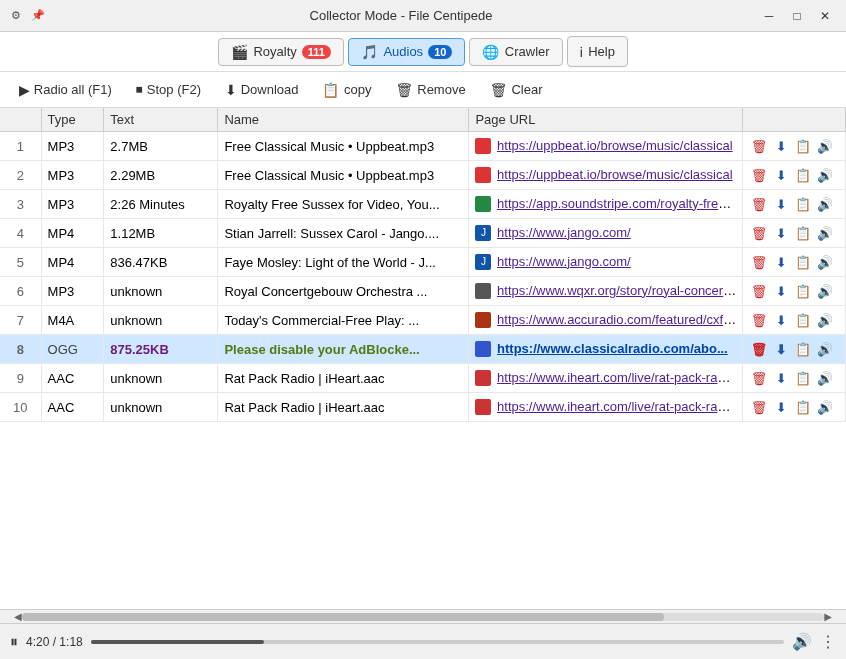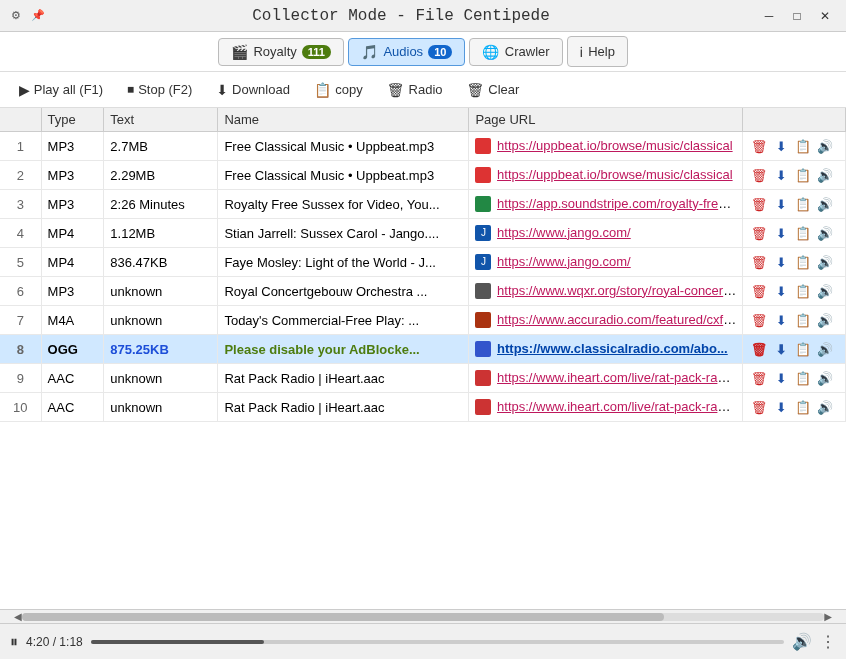--- a/index.html
+++ b/index.html
@@ -34,23 +34,22 @@
       height: 16px;
       display: flex;
       align-items: center;
       justify-content: center;
       font-size: 11px;
       color: #555;
     }
     .title-bar-title {
       flex: 1;
       text-align: center;
-      font-size: 16px;
-      color: #333;
-      font-family: Liberation Mono, monospace;
+      font-size: 13px;
+      color: #333;
     }
     .title-bar-controls {
       display: flex;
       gap: 2px;
     }
     .title-bar-btn {
       width: 26px;
       height: 20px;
       display: flex;
       align-items: center;
@@ -84,21 +83,21 @@
       cursor: pointer;
       font-size: 13px;
       color: #333;
     }
     .nav-btn.active {
       background: #d0e8ff;
       border-color: #5599dd;
       color: #1155aa;
     }
     .nav-badge {
-      background: #4d7c0f;
+      background: #ef4444;
       color: white;
       border-radius: 10px;
       padding: 1px 6px;
       font-size: 11px;
       font-weight: bold;
     }
     .nav-btn.active .nav-badge {
       background: #1166cc;
     }
     .nav-icon { font-size: 14px; }
@@ -171,21 +170,21 @@
       color: #666;
       max-width: none;
       width: 36px;
     }
     .col-type { width: 55px; }
     .col-text { width: 100px; }
     .col-name { width: 220px; }
     .col-url { width: 240px; }
     .col-actions { width: 90px; min-width: 90px; }
 
-    .url-link { color: #be185d; text-decoration: underline; cursor: pointer; }
+    .url-link { color: #4c1d95; text-decoration: underline; cursor: pointer; }
 
     .row-highlighted td { color: #0044aa; font-weight: bold; }
     .row-highlighted .url-link { color: #0044aa; }
 
     .action-icons { display: flex; gap: 2px; align-items: center; }
     .action-icon {
       width: 20px;
       height: 20px;
       display: flex;
       align-items: center;
@@ -311,37 +310,37 @@
   </button>
   <button class="nav-btn">
     <span class="nav-icon">ℹ</span>
     <span>Help</span>
   </button>
 </div>
 
 <div class="toolbar">
   <button class="tool-btn">
     <span class="tool-icon">▶</span>
-    <span>Play all (F1)</span>
+    <span>Radio all (F1)</span>
   </button>
   <button class="tool-btn">
     <span class="tool-icon">⏹</span>
     <span>Stop (F2)</span>
   </button>
   <button class="tool-btn">
     <span class="tool-icon">⬇</span>
     <span>Download</span>
   </button>
   <button class="tool-btn">
     <span class="tool-icon">📋</span>
     <span>copy</span>
   </button>
   <button class="tool-btn">
     <span class="tool-icon">🗑</span>
-    <span>Radio</span>
+    <span>Remove</span>
   </button>
   <button class="tool-btn">
     <span class="tool-icon">🗑</span>
     <span>Clear</span>
   </button>
 </div>
 
 <div class="table-container">
   <table>
     <thead>
@@ -476,22 +475,22 @@
       <div class="action-icons">
         <span class="action-icon red">🗑</span>
         <span class="action-icon blue">⬇</span>
         <span class="action-icon">📋</span>
         <span class="action-icon">🔊</span>
       </div>
     </td>
   </tr>
         <tr class="row-highlighted selected">
     <td>8</td>
-    <td class="col-type" style="color:#000000;font-weight:bold;">OGG</td>
-    <td class="col-text" style="color:#1d4ed8;font-weight:bold;" title="875.25KB">875.25KB</td>
+    <td class="col-type" style="color:#404040;font-weight:normal;">OGG</td>
+    <td class="col-text" style="color:#701a75;font-weight:bold;" title="875.25KB">875.25KB</td>
     <td class="col-name" style="color:#4d7c0f;font-weight:bold;" title="Please disable your AdBlocke...">Please disable your AdBlocke...</td>
     <td class="col-url">
       <span class="site-icon" style="background:#3355cc;color:white;font-size:10px;text-align:center;line-height:16px;"></span>
       <a class="url-link" title="https://www.classicalradio.com/abo...">https://www.classicalradio.com/abo...</a>
     </td>
     <td class="col-actions">
       <div class="action-icons">
         <span class="action-icon red">🗑</span>
         <span class="action-icon blue">⬇</span>
         <span class="action-icon">📋</span>

